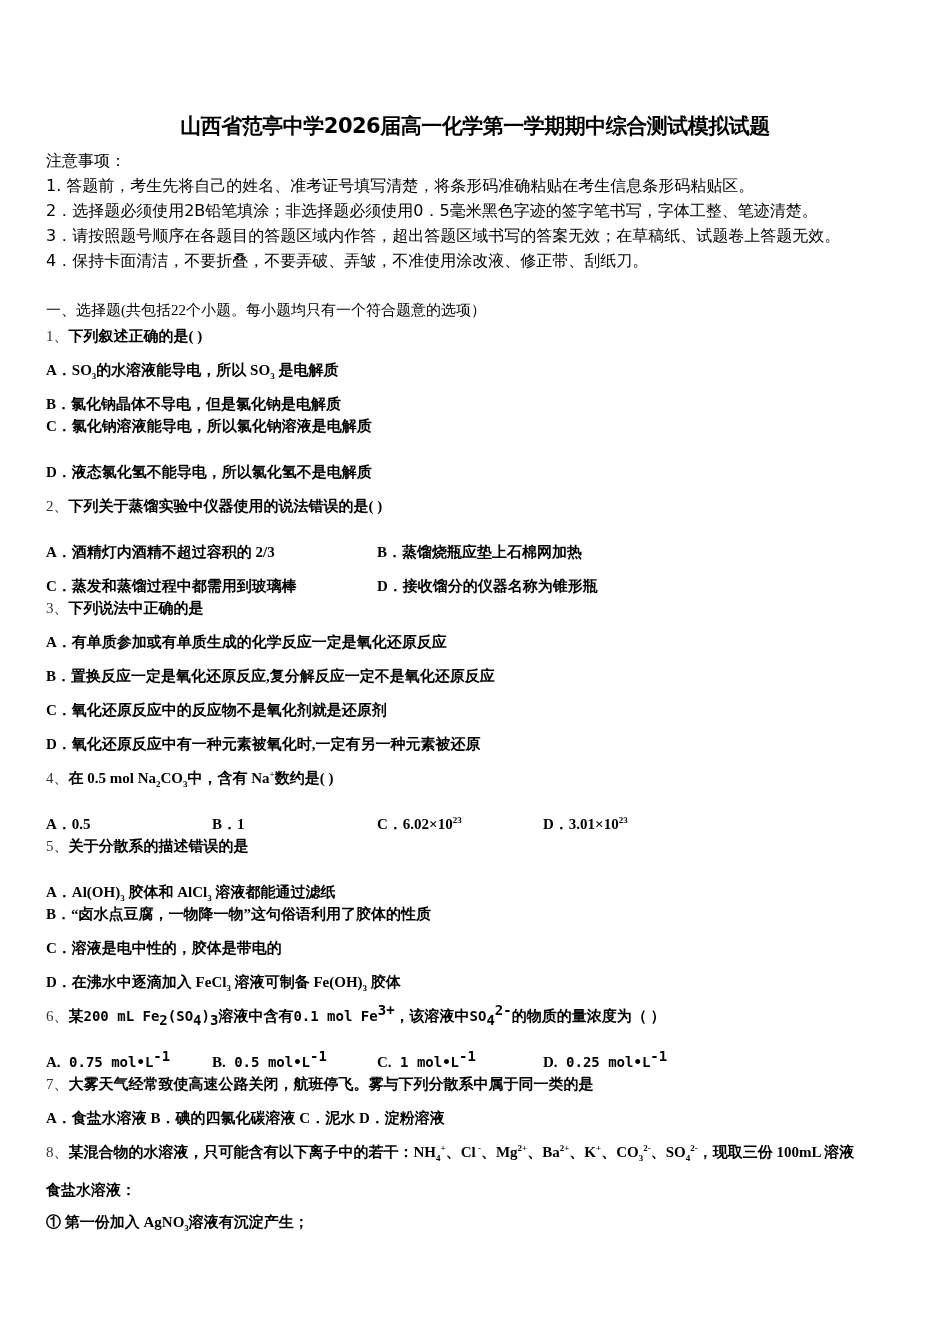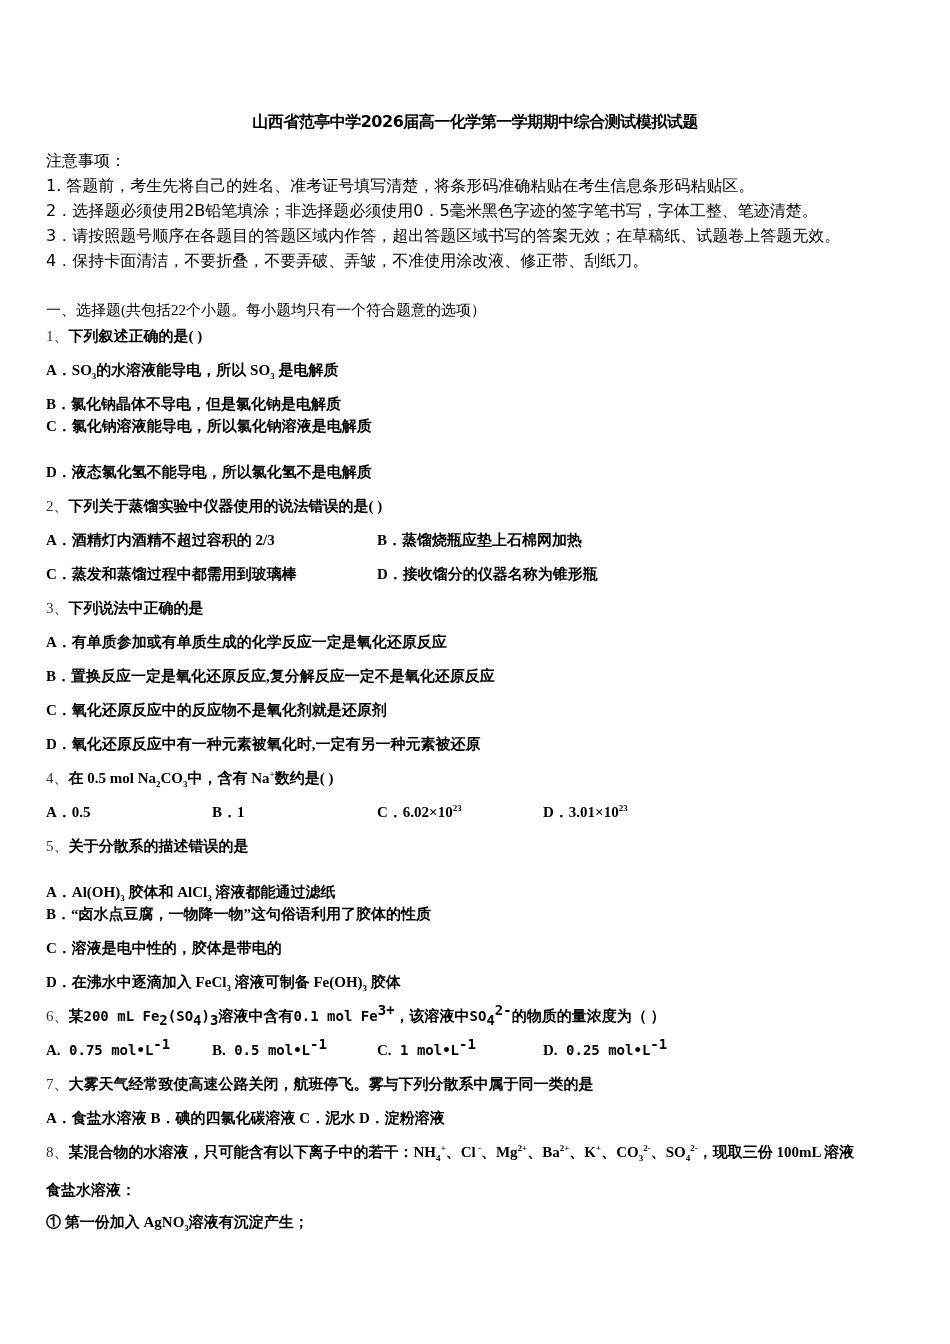--- a/index.html
+++ b/index.html
@@ -3,31 +3,31 @@
   <meta charset="utf-8">
   <style>
     html, body { margin: 0; padding: 0; background: #ffffff; }
     body {
       width: 950px; height: 1344px; position: relative; overflow: hidden;
       color: #000; font-family: "Liberation Serif", "DejaVu Serif", serif;
     }
     .title {
       position: absolute; left: 0; width: 950px; top: 112px;
       text-align: center; font-family: "DejaVu Sans", "Liberation Sans", sans-serif;
-      font-weight: bold; font-size: 16px; letter-spacing: -0.5px;
+      font-weight: bold; font-size: 21px; letter-spacing: -0.5px;
     }
     .line {
       position: absolute; left: 46px; white-space: nowrap;
       font-size: 15px; line-height: 20px;
     }
     .notice { font-family: "DejaVu Sans", "Liberation Sans", sans-serif; font-size: 16px; }
     .q { font-weight: bold; }
     .qnum { font-weight: normal; color: #333; }
     .opt { font-weight: bold; }
-    .col { position: absolute; white-space: nowrap; font-weight: bold; font-size: 15px; line-height: 20px; }
+    .col { position: absolute; white-space: nowrap; font-weight: bold; font-size: 15px; line-height: 20px; margin-top: 12px; }
     .mono { font-family: "DejaVu Sans Mono", "Liberation Mono", monospace; font-weight: bold; font-size: 14px; }
     sub, sup { font-size: 9px; line-height: 0; }
   </style>
 </head>
 <body>
 
 <div>
 
   <div class="title">山西省范亭中学2026届高一化学第一学期期中综合测试模拟试题</div>
 

